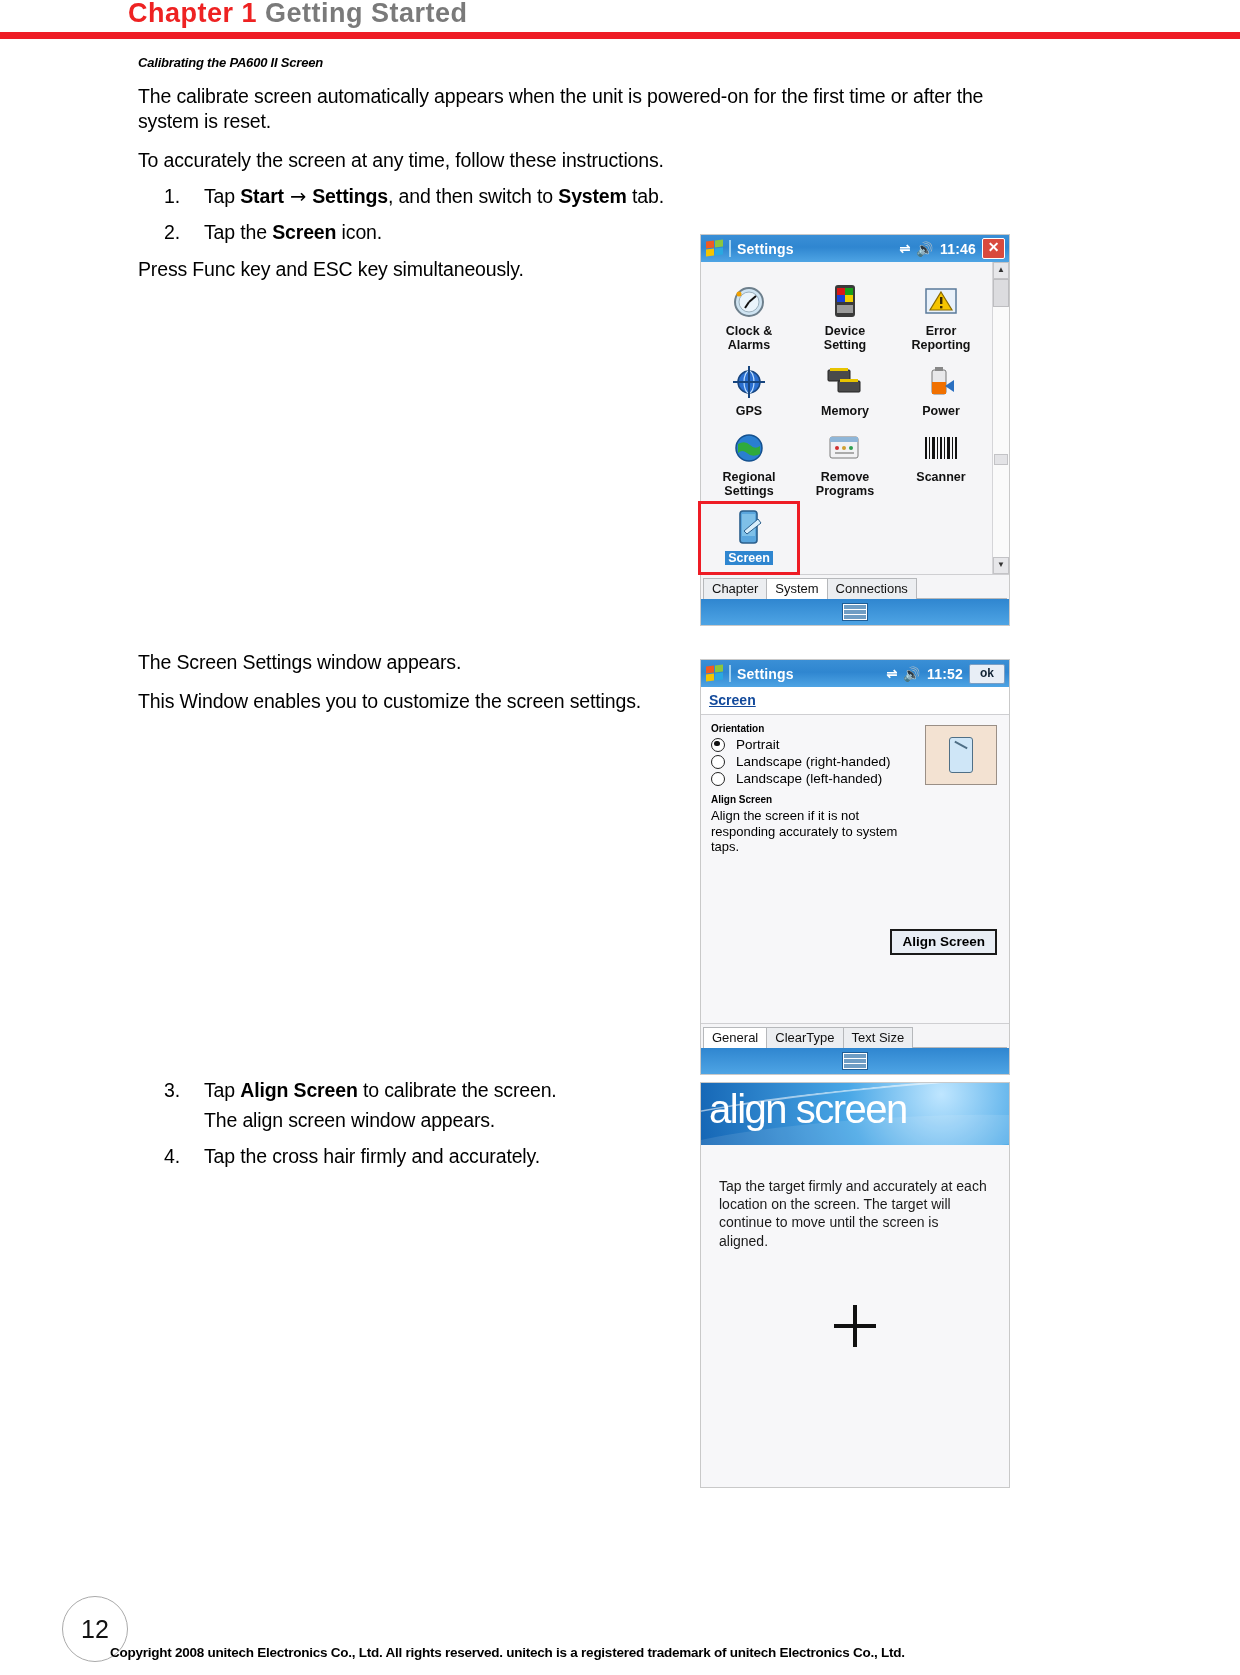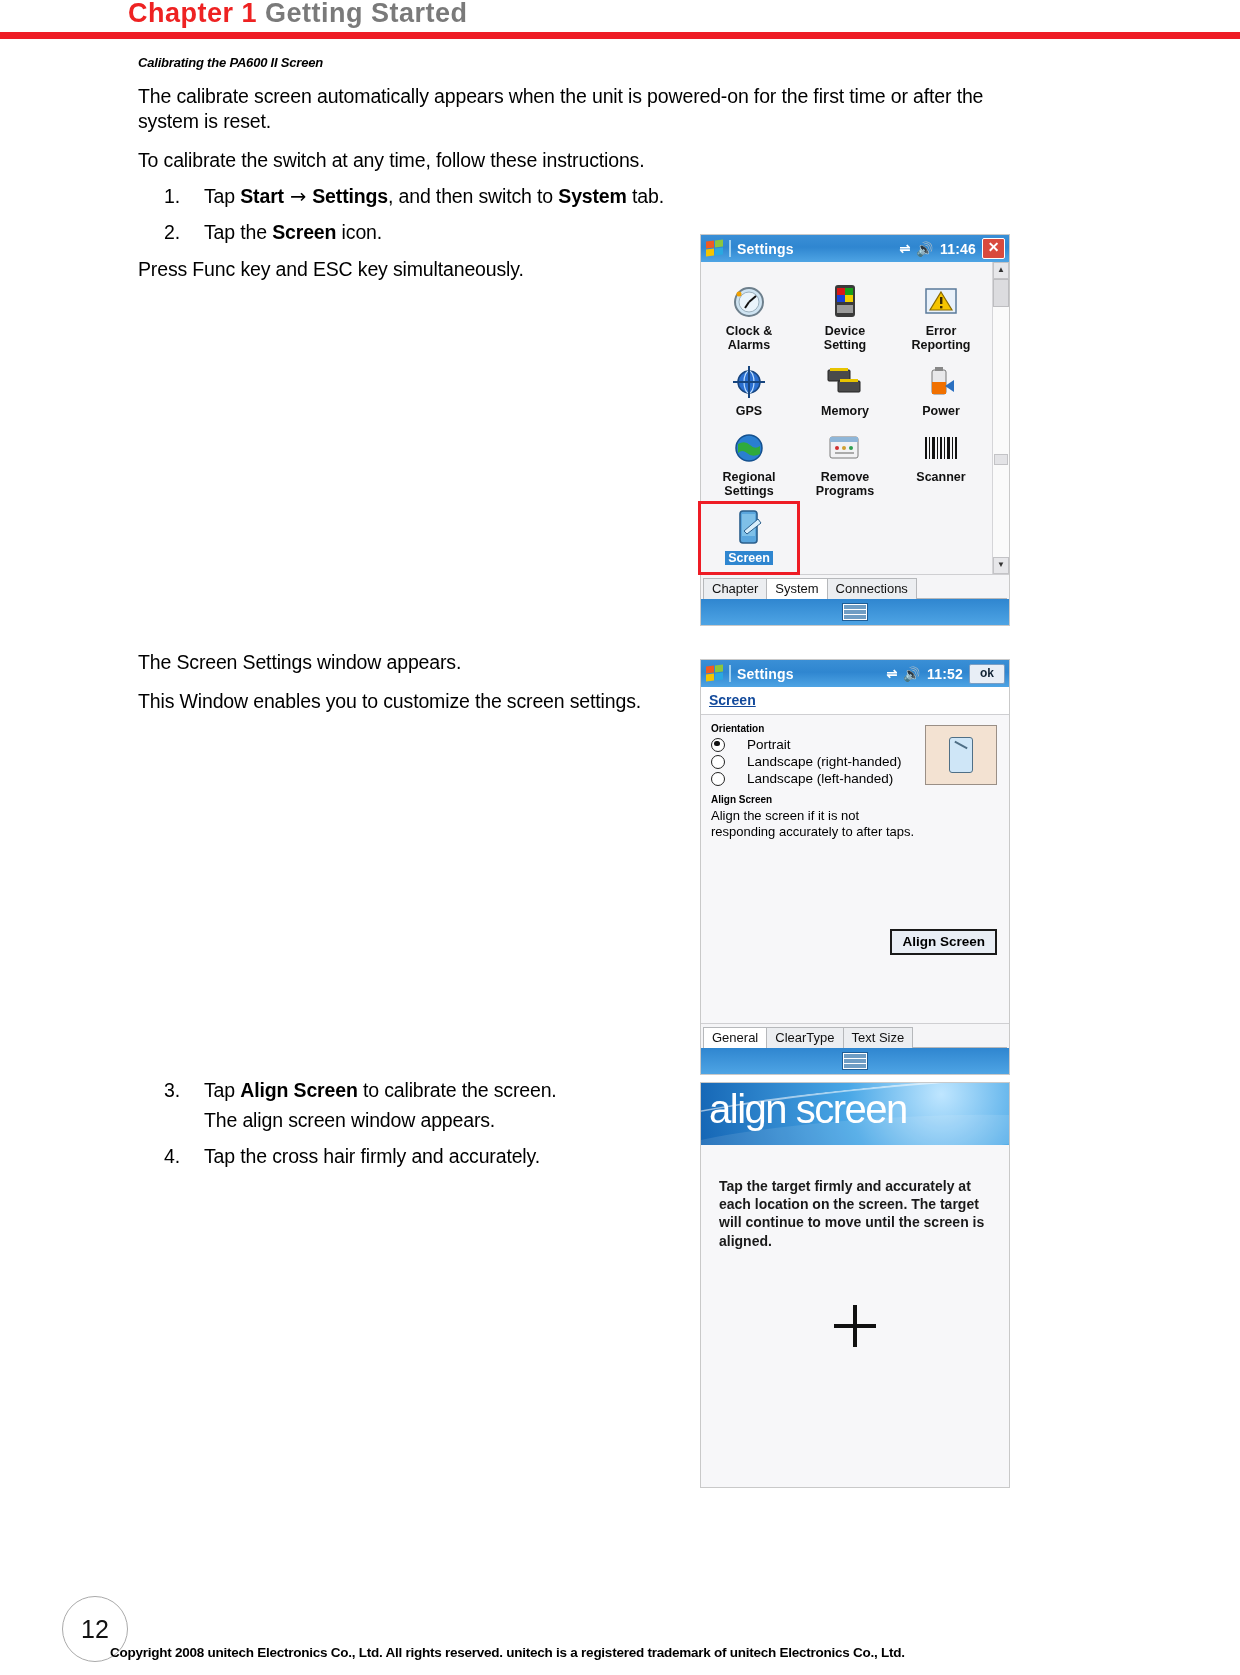--- a/index.html
+++ b/index.html
@@ -82,41 +82,41 @@
   .sip { height:26px; background:linear-gradient(to bottom,#2f86d0,#4ea4e4); display:flex; align-items:center; justify-content:center; }
   .kbd { width:22px; height:14px; background:#fff; border:1px solid #1d5d96; display:grid; grid-template-rows:repeat(3,1fr); gap:1px; padding:1px; }
   .kbd span { background:#6f9dc4; display:block; }
 
   
   #pda-screen { left:700px; top:659px; }
   .subttl { background:#fff; border-bottom:1px solid #cfcfd2; padding:4px 8px 5px 8px; }
   .subttl span { color:#12499b; font-size:14px; font-weight:bold; text-decoration:underline; }
   .sbody { background:#f7f7f9; padding:8px 10px 0 10px; min-height:300px; position:relative; }
   .lbl-b { font-size:10px; font-weight:bold; margin-bottom:3px; }
-  .radio { display:flex; align-items:center; gap:22px; font-size:13.5px; margin:2px 0;text-align:center; }
+  .radio { display:flex; align-items:center; gap:11px; font-size:13.5px; margin:2px 0;text-align:center; }
   .rdot { width:12px; height:12px; border:1.6px solid #222; border-radius:50%; background:#fff; position:relative; flex:none; }
   .rdot.on::after { content:""; position:absolute; left:2.2px; top:2.2px; width:5.6px; height:5.6px; border-radius:50%; background:#111; }
   .helptxt { font-size:13px; line-height:1.2; margin-top:1px; }
   .thumbbox { position:absolute; right:12px; top:10px; width:70px; height:58px; background:#f3e2d2; border:1px solid #9a8f86; display:flex; align-items:center; justify-content:center; }
   .thumb-dev { width:22px; height:34px; background:#cfe6f7; border:1.5px solid #4f6f86; border-radius:3px; position:relative; }
   .thumb-dev::after { content:""; position:absolute; left:4px; top:6px; width:14px; height:2px; background:#4f6f86; transform:rotate(28deg); }
   .alignbtn {
     position:absolute; right:12px; top:214px;
     background:#e9eef5; border:2px solid #1a1a1a; padding:3px 10px 4px 10px;
     font-size:13.5px; font-weight:bold;
   }
 
   
   #pda-align { left:700px; top:1082px; width:308px; }
   .banner { height:62px; background:radial-gradient(circle at 78% 18%, #bfe6ff 0%, #49a7e6 38%, #1566b5 100%); position:relative; overflow:hidden; }
   .banner::before{ content:""; position:absolute; left:-20%; top:10%; width:140%; height:34px; border-radius:50%; border-top:2px solid rgba(255,255,255,.55); transform:rotate(-6deg); }
   .banner::after{ content:""; position:absolute; left:-10%; top:58%; width:130%; height:40px; border-radius:50%; background:rgba(255,255,255,.10); transform:rotate(-4deg); }
   .banner .btxt { position:absolute; left:8px; top:6px; color:#fff; font-size:40px; letter-spacing:-1.5px; line-height:1; font-family:"Liberation Sans", sans-serif; }
   .abody { background:#f7f7f9; height:310px; position:relative; padding:32px 18px 0 18px; }
-  .atext { font-size:14px; line-height:1.3; color:#1a1a1a;font-weight:bold; }
+  .atext { font-size:14px; line-height:1.3; color:#1a1a1a; }
   .cross { position:absolute; left:50%; top:160px; transform:translateX(-50%); width:42px; height:42px; }
   .cross::before,.cross::after{ content:""; position:absolute; background:#111; }
   .cross::before{ left:19px; top:0; width:4px; height:42px; }
   .cross::after{ left:0; top:19px; width:42px; height:4px; }
 
   
   .pagebadge {
     position:absolute; left:62px; top:1596px; width:64px; height:64px;
     border:1.5px solid #aaa; border-radius:50%;
     display:flex; align-items:center; justify-content:center;
@@ -131,21 +131,21 @@
   <div class="hdr-title">
     <span class="hdr-ch">Chapter 1</span>
     <span class="hdr-gs">Getting Started</span>
   </div>
   <div class="hdr-rule"></div>
 </div>
 
 <div class="col">
   <h2 class="sec">Calibrating the PA600 II Screen</h2>
   <p class="body">The calibrate screen automatically appears when the unit is powered-on for the first time or after the system is reset.</p>
-  <p class="body tight">To calibrate the switch at any time, follow these instructions.</p>
+  <p class="body tight">To accurately the screen at any time, follow these instructions.</p>
 
   <ul class="ol">
     <li>
       <span class="num">1.</span><span>Tap </span><b>Start</b><b class="arrow"> → </b><b>Settings</b><span>, and then switch to </span><b>System</b><span> tab.</span>
     </li>
     <li>
       <span class="num">2.</span><span>Tap the </span><b>Screen</b><span> icon.</span>
     </li>
   </ul>
 
@@ -391,21 +391,21 @@
     <div class="radio">
       <span class="rdot"></span>
       <span>Landscape (right-handed)</span>
     </div>
     <div class="radio">
       <span class="rdot"></span>
       <span>Landscape (left-handed)</span>
     </div>
 
     <div class="lbl-b" style="margin-top:8px">Align Screen</div>
-    <div class="helptxt" style="max-width:215px">Align the screen if it is not responding accurately to after taps.</div>
+    <div class="helptxt" style="max-width:215px">Align the screen if it is not responding accurately to system taps.</div>
 
     <div class="thumbbox">
       <div class="thumb-dev"></div>
     </div>
 
     <div class="alignbtn">Align Screen</div>
   </div>
 
   <div class="tabrow">
     <div class="tab active">General</div>

